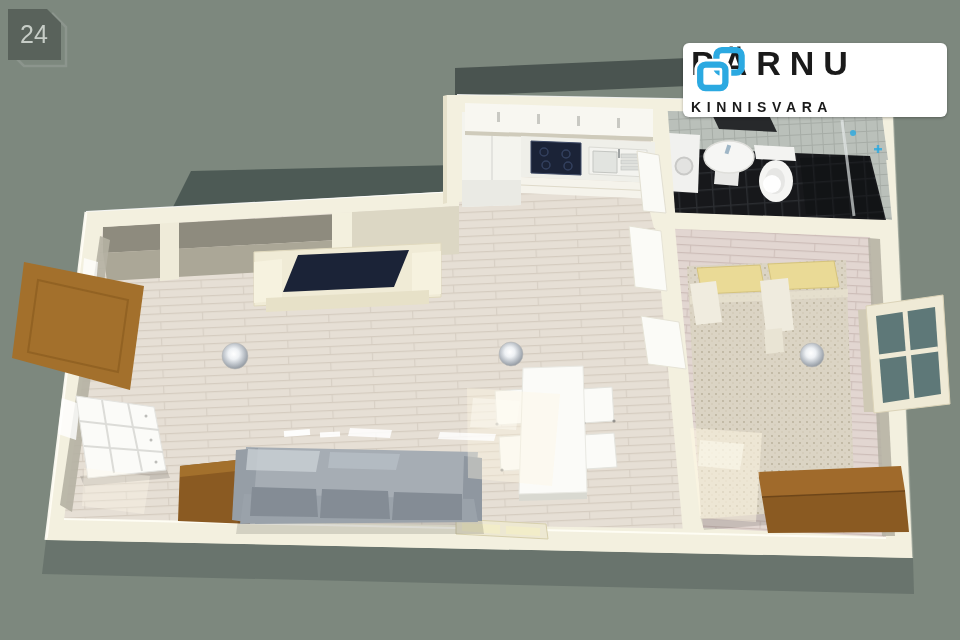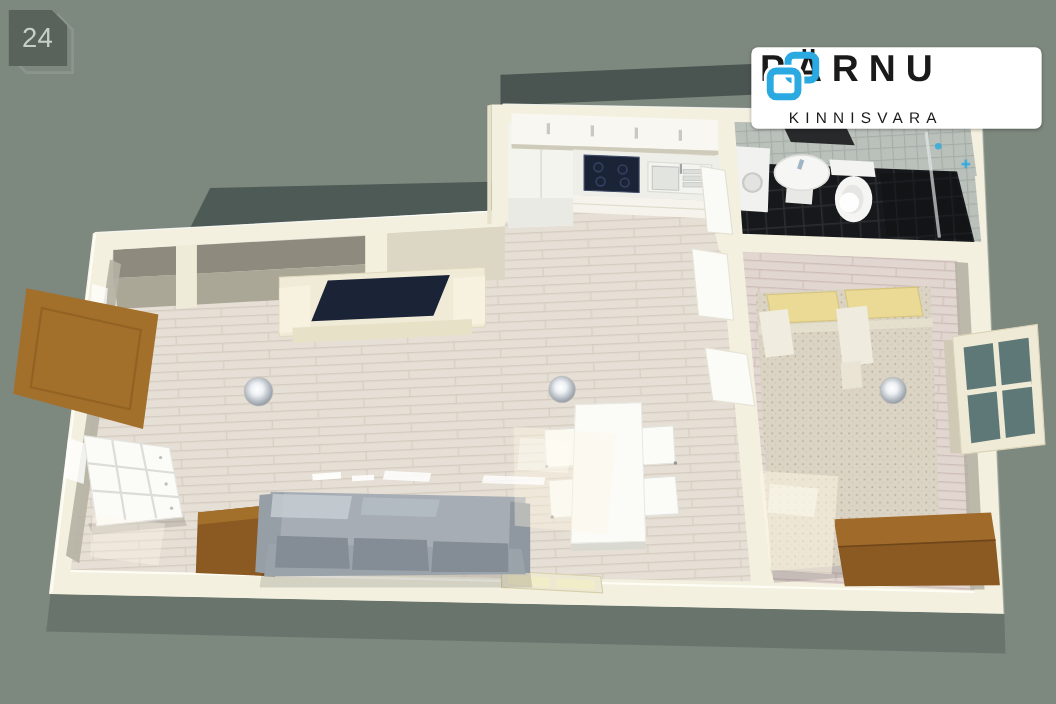--- a/index.html
+++ b/index.html
@@ -11,21 +11,21 @@
   .f-wood{fill:var(--wood);} .f-woodd{fill:var(--wood-dark);}
   .f-sofa{fill:var(--sofa);} .f-tv{fill:var(--tv);} .f-glass{fill:var(--glass);}
   .f-bed{fill:var(--bed);} .f-pillow{fill:var(--pillow);} .f-white{fill:var(--white-furniture);}
   .f-face{fill:var(--wall-face);}
   
   .logo-card{position:absolute;left:683px;top:43px;width:264px;height:74px;background:#fff;
     border-radius:6px;box-shadow:0 1px 3px rgba(0,0,0,.3);display:flex;align-items:center;}
   .logo-icon{width:54px;height:54px;margin-left:10px;flex:0 0 auto;}
   .logo-text{display:flex;flex-direction:column;margin-left:8px;line-height:1;}
   .brand-name{font-size:34px;font-weight:700;letter-spacing:9px;color:var(--brand-text);white-space:nowrap;}
-  .brand-sub{font-size:14px;font-weight:400;letter-spacing:5.6px;color:var(--brand-text);margin-top:20px;white-space:nowrap;text-align:right;}
+  .brand-sub{font-size:14px;font-weight:700;letter-spacing:5.6px;color:var(--brand-text);margin-top:20px;white-space:nowrap;}
   
   .badge-svg{position:absolute;left:12px;top:554px;}
   .badge-num{font-family:"Liberation Sans",sans-serif;font-size:25px;fill:var(--badge-text);}
 </style>
 </head>
 <body>
 
 <div class="stage">
 
 <svg width="960" height="640" viewBox="0 0 960 640">

